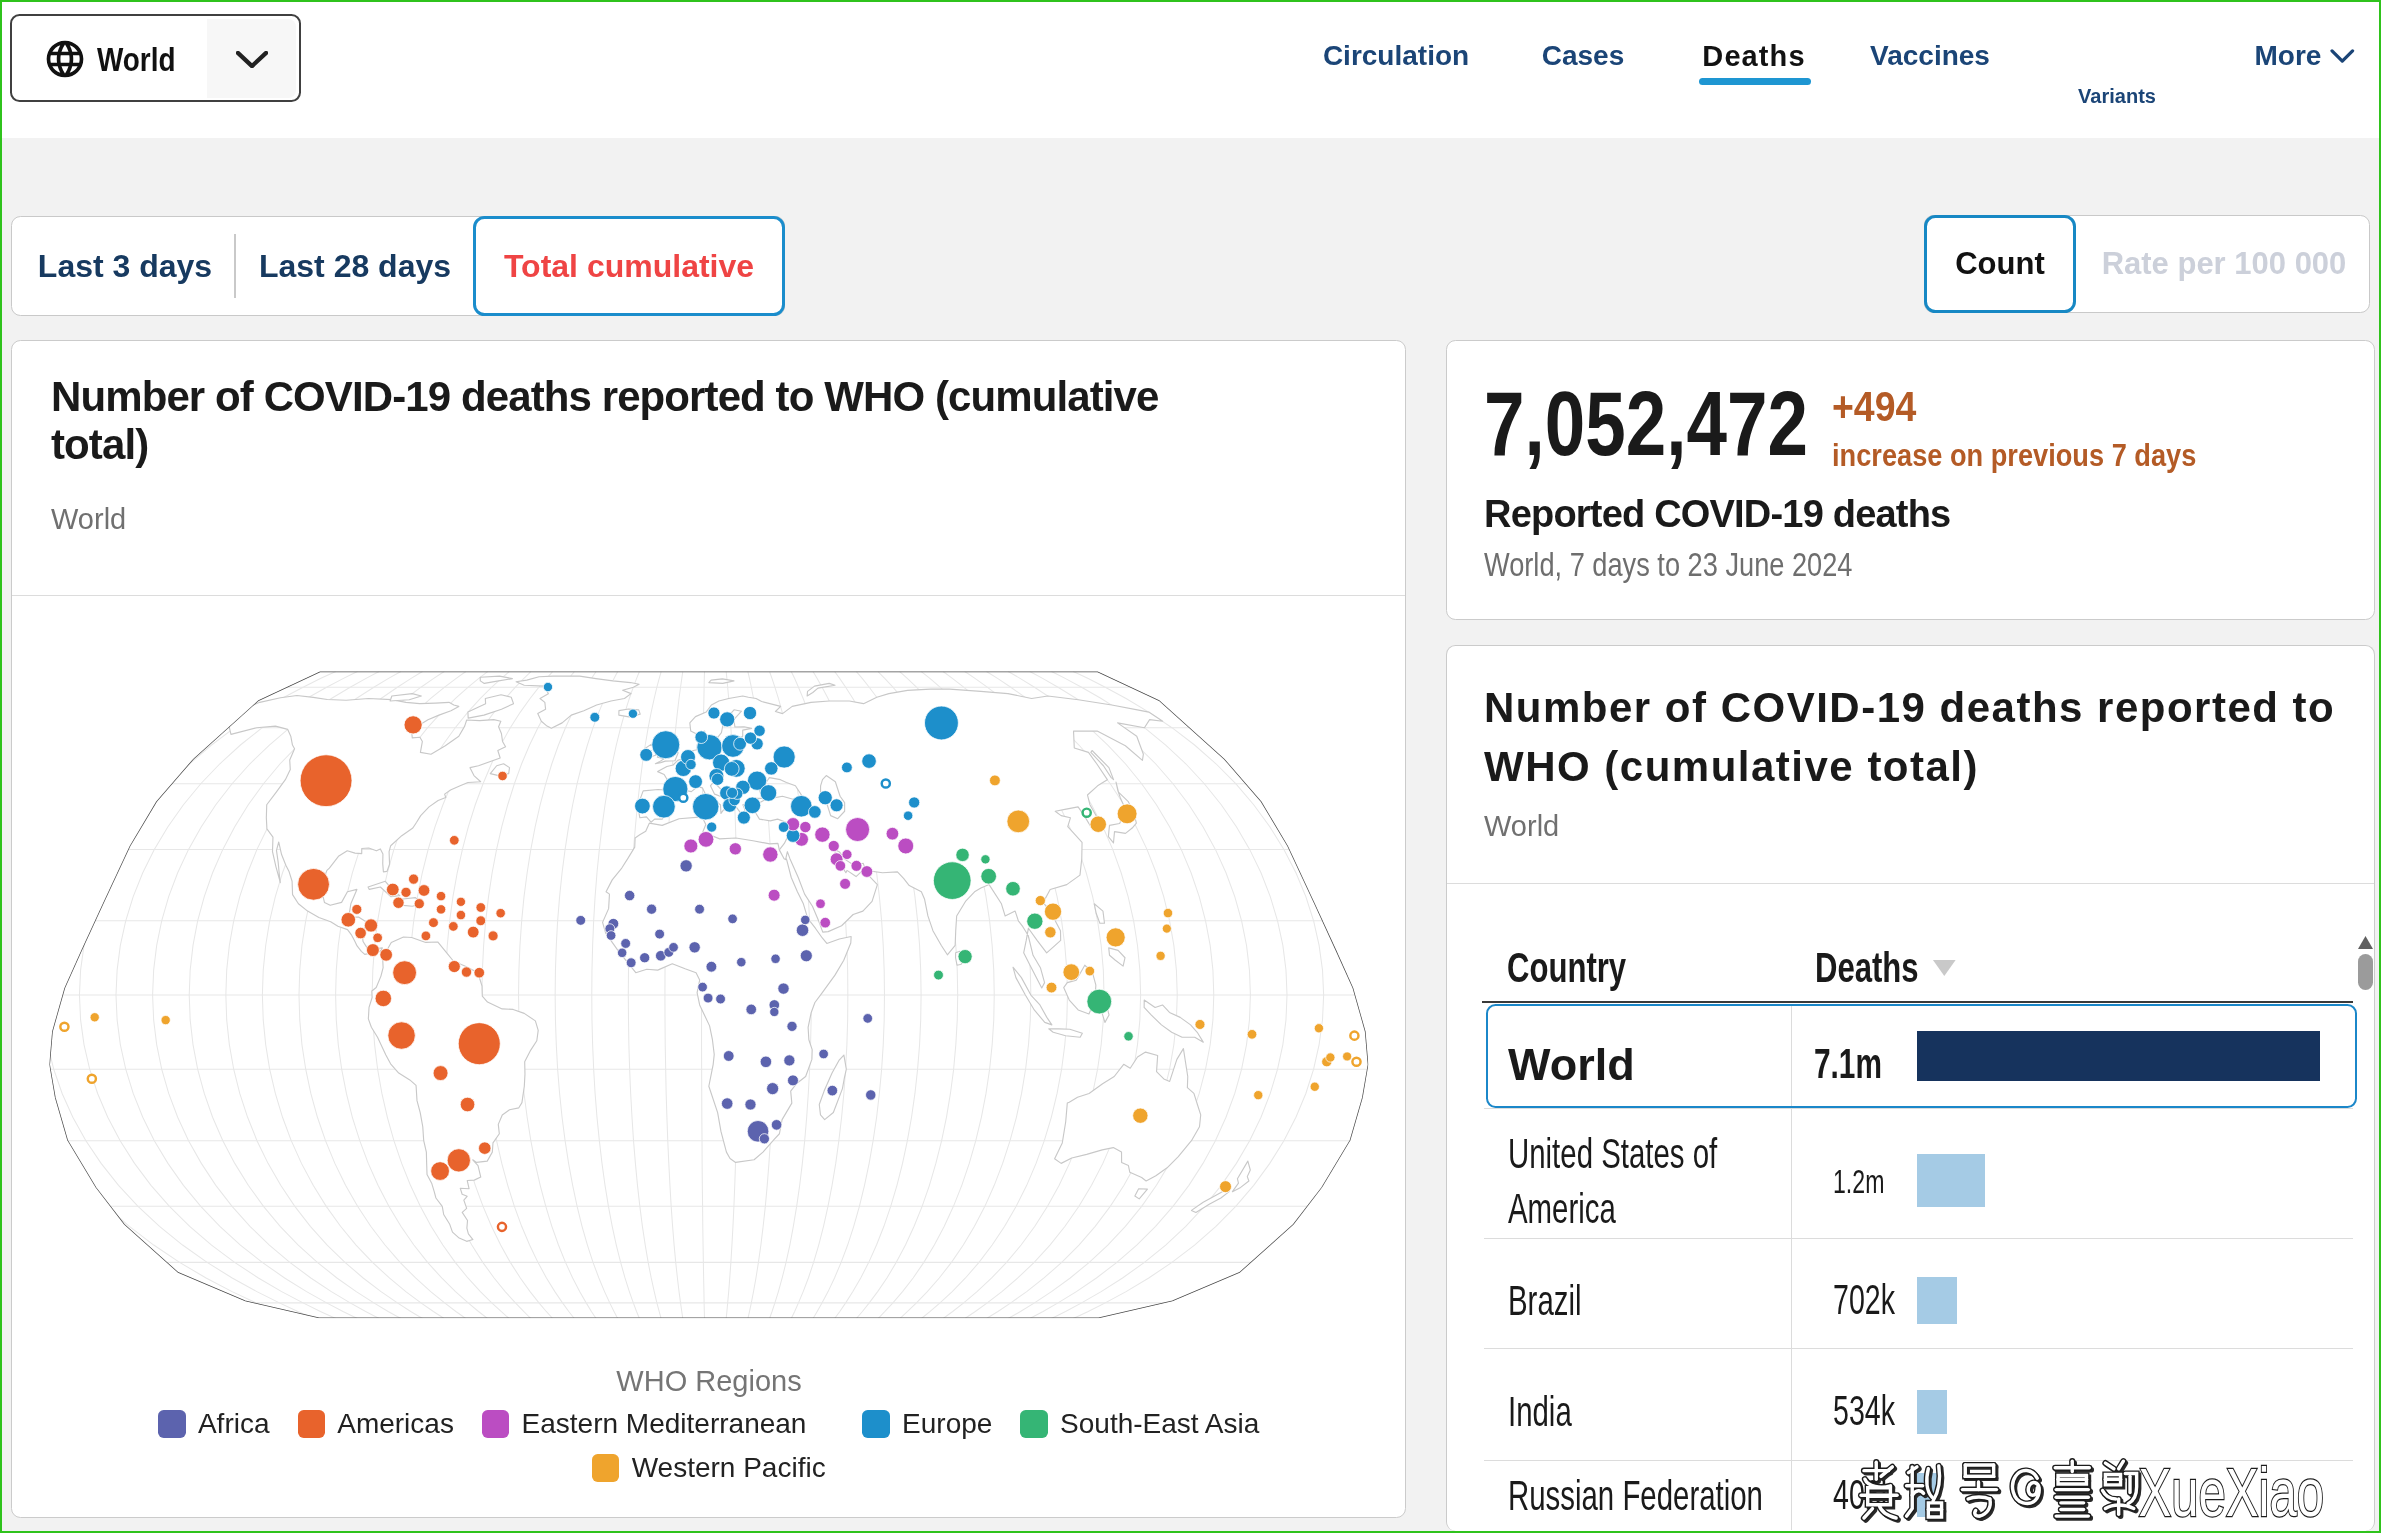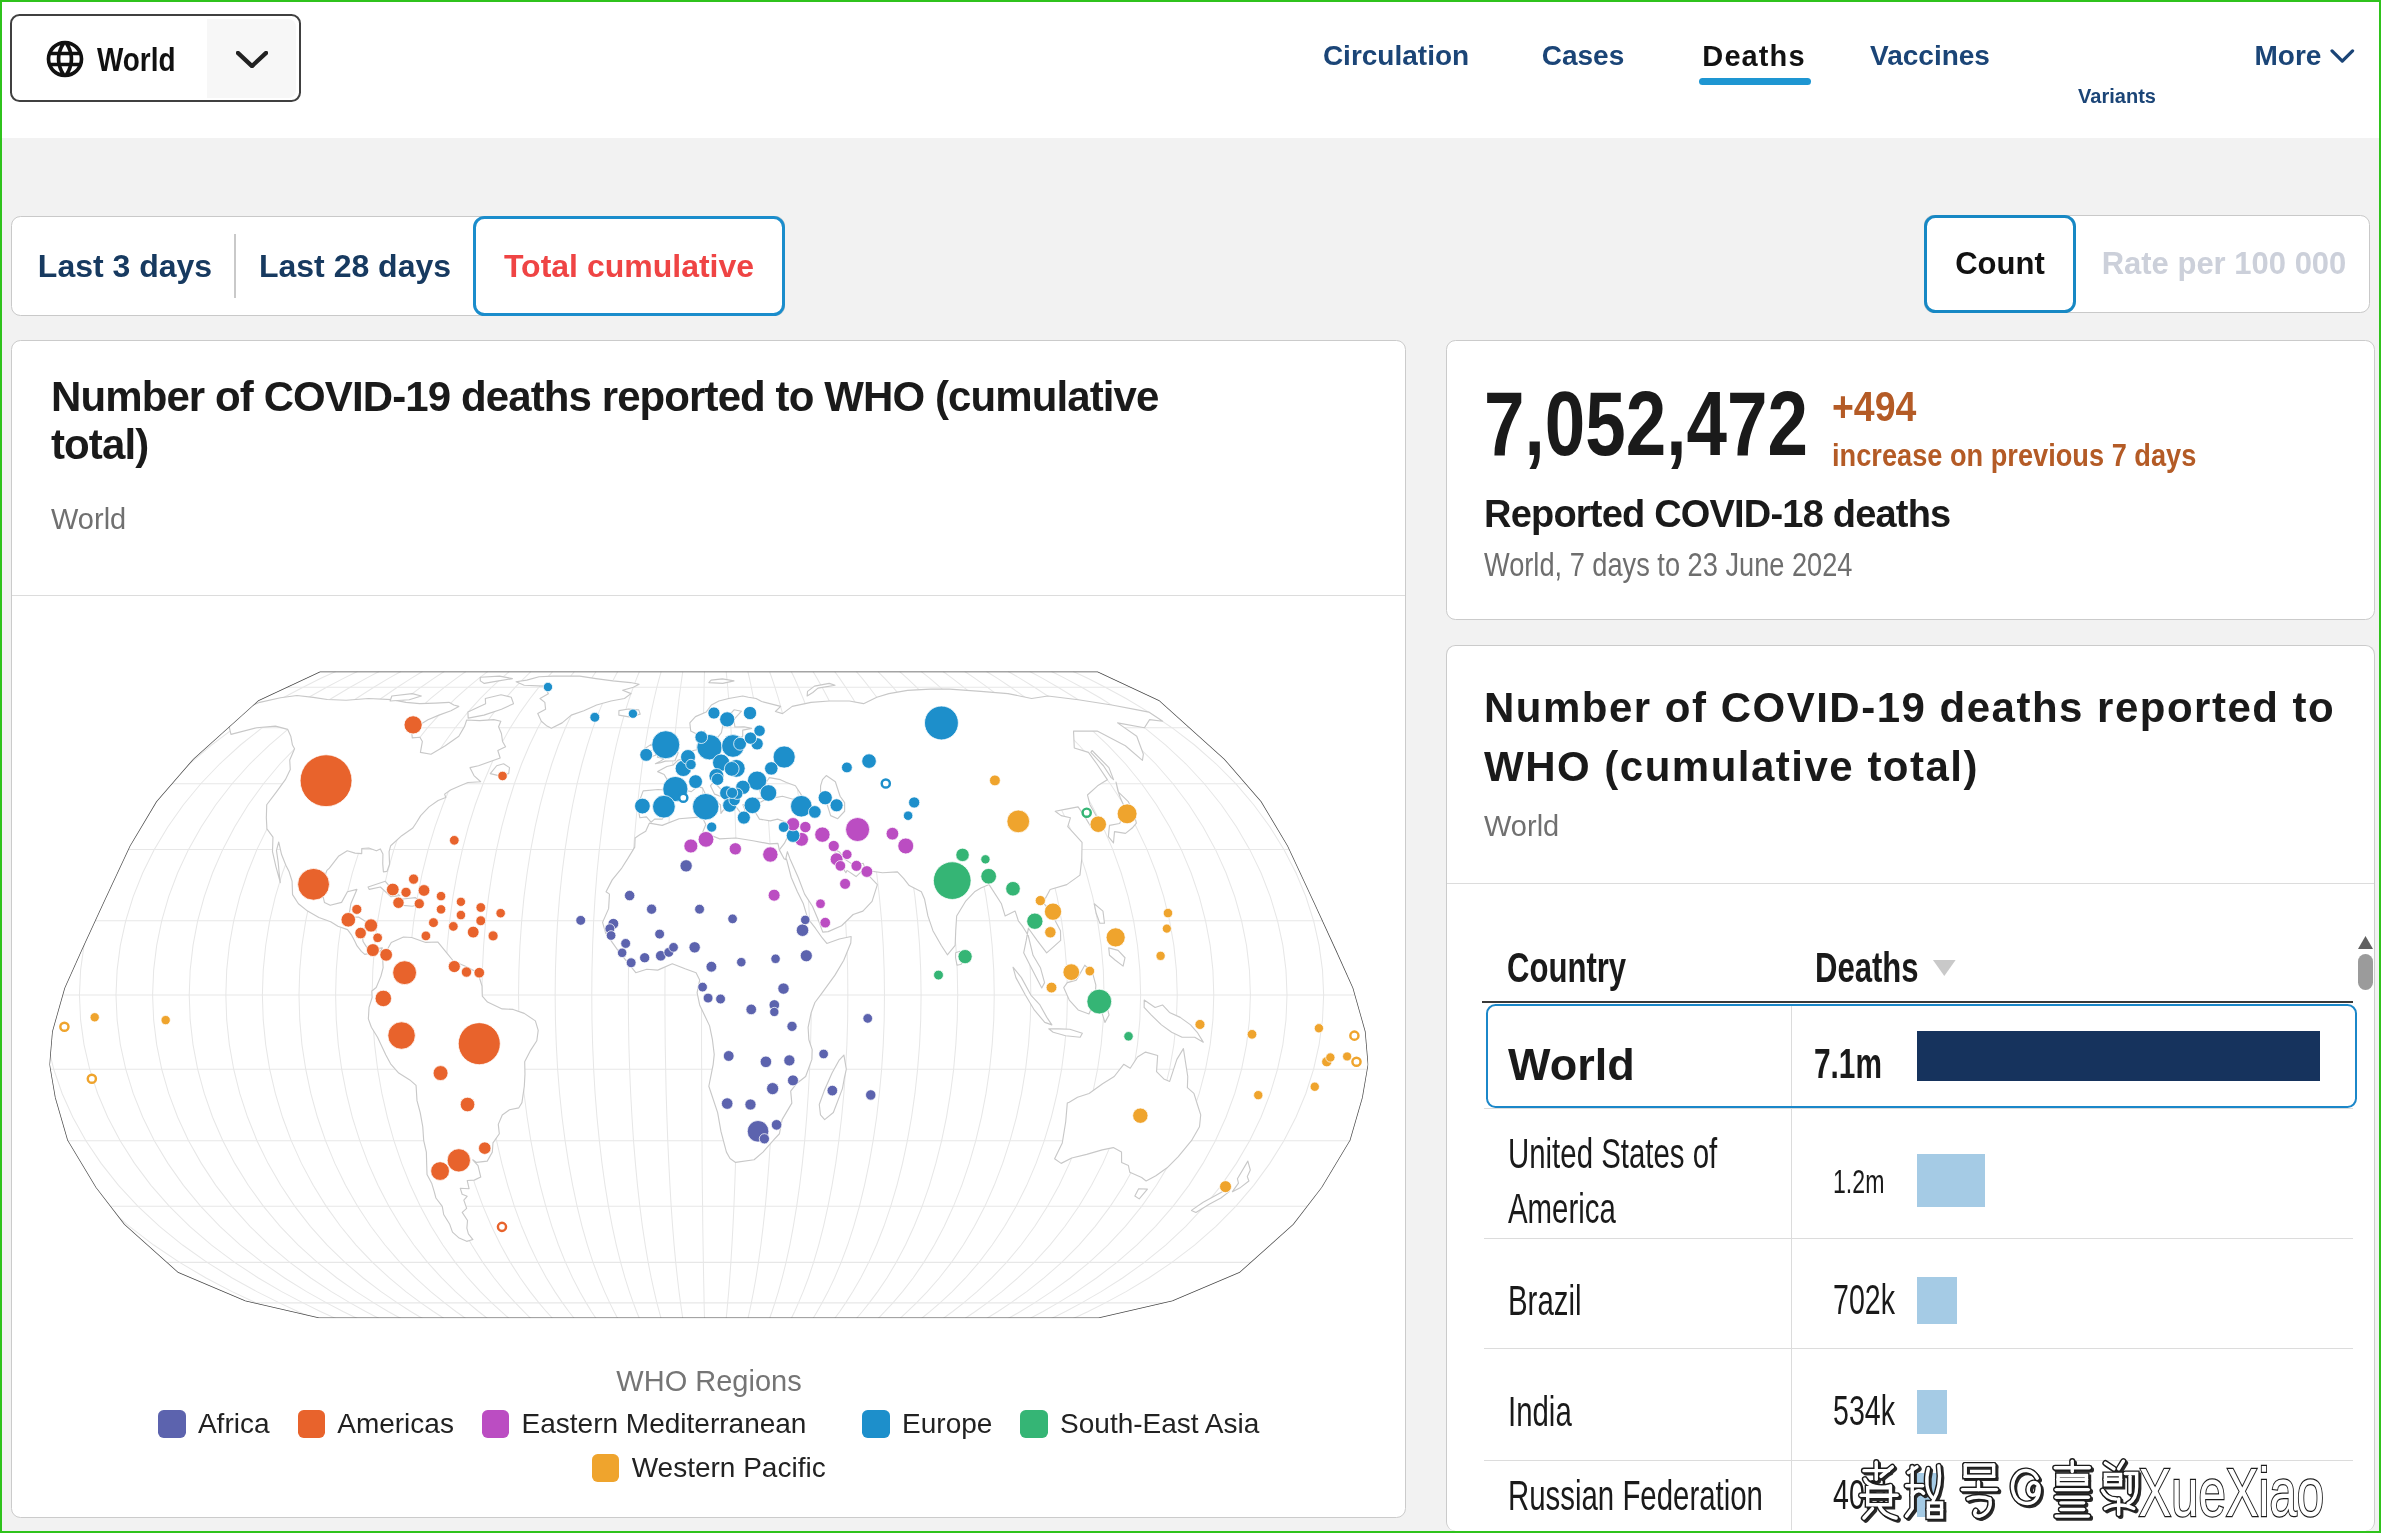--- a/index.html
+++ b/index.html
@@ -348,21 +348,21 @@
     <span style="display:inline-flex;align-items:center;gap:12.3px;font-size:28px;color:#222;padding-left:28px;"><span style="width:27.4px;height:27.4px;border-radius:5.7px;background:#1d8fcb;display:inline-block;"></span>Europe</span>
     <span style="display:inline-flex;align-items:center;gap:12.3px;font-size:28px;color:#222;"><span style="width:27.4px;height:27.4px;border-radius:5.7px;background:#35b575;display:inline-block;"></span>South-East Asia</span>
   </div>
 <div class="abs" style="left:12.3px;top:1452px;width:1393px;display:flex;justify-content:center;gap:28px;align-items:center;">
     <span style="display:inline-flex;align-items:center;gap:12.3px;font-size:28px;color:#222;"><span style="width:27.4px;height:27.4px;border-radius:5.7px;background:#efa42d;display:inline-block;"></span>Western Pacific</span>
   </div>
 <div class="card" style="left:1446px;top:340px;width:929px;height:280px;"></div>
 <div class="abs" style="left:1484px;top:372px;font-size:91px;font-weight:700;color:#1a1a1a;"><span class="cx" style="transform:scaleX(0.80);">7,052,472</span></div>
 <div class="abs" style="left:1832px;top:382px;font-size:43px;font-weight:700;color:#b45b26;"><span class="cx" style="transform:scaleX(0.87);">+494</span></div>
 <div class="abs" style="left:1832px;top:437px;font-size:32px;font-weight:700;color:#b45b26;"><span class="cx" style="transform:scaleX(0.85);">increase on previous 7 days</span></div>
-<div class="abs" style="left:1484px;top:493px;font-size:38px;font-weight:700;color:#1a1a1a;letter-spacing:-0.8px;">Reported COVID-18 deaths</div>
+<div class="abs" style="left:1484px;top:493px;font-size:38px;font-weight:700;color:#1a1a1a;letter-spacing:-0.8px;">Reported COVID-19 deaths</div>
 <div class="abs" style="left:1484px;top:545px;font-size:34px;color:#6e6e6e;"><span class="cx" style="transform:scaleX(0.8);">World, 7 days to 23 June 2024</span></div>
 <div class="card" style="left:1446px;top:645px;width:929px;height:886px;border-bottom:none;"></div>
 <div class="abs" style="left:1484px;top:678px;width:937px;font-size:42px;font-weight:700;color:#1a1a1a;line-height:59px;letter-spacing:1.5px;">Number of COVID-19 deaths reported to<br>WHO (cumulative total)</div>
 <div class="abs" style="left:1484px;top:810px;font-size:29px;color:#707070;">World</div>
 <div class="abs" style="left:1447px;top:883px;width:927px;height:1.4px;background:#dcdcdc;"></div>
 <div class="abs" style="left:1507px;top:944px;font-size:42px;font-weight:700;color:#1a1a1a;"><span class="cx" style="transform:scaleX(0.74);">Country</span></div>
 <div class="abs" style="left:1815px;top:944px;font-size:42px;font-weight:700;color:#1a1a1a;"><span class="cx" style="transform:scaleX(0.74);">Deaths</span></div>
 <svg width="24.6" height="19" viewBox="0 0 26 20" style="position:absolute;left:1932px;top:958px;">
     <path d="M1 2 L25 2 L13 19 Z" fill="#c9c9c9"></path>
   </svg>

